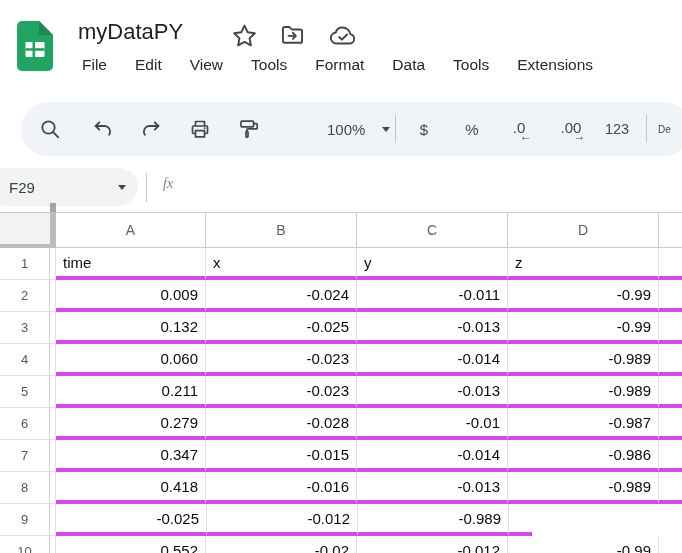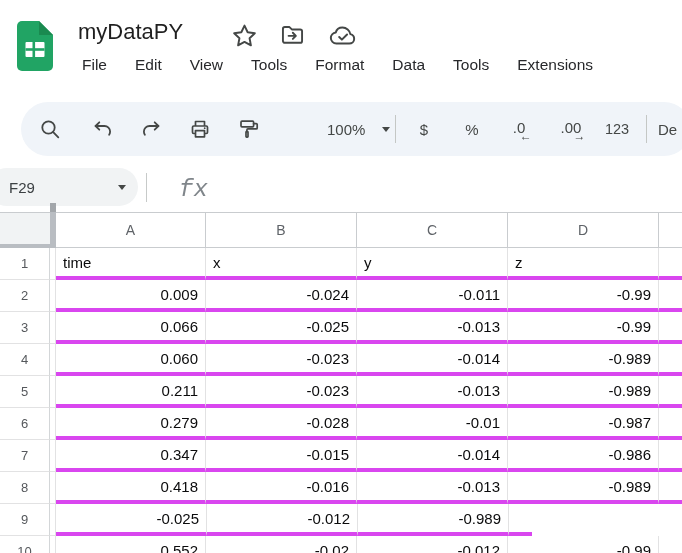--- a/index.html
+++ b/index.html
@@ -25,31 +25,31 @@
   .tdiv{position:absolute;top:13px;width:1px;height:28px;background:#c4c7c5;}
   .zoomctl{position:absolute;left:266px;top:0;height:54px;display:flex;align-items:center;gap:17px;margin-left:40px;}
   .zoomctl .zl{font-size:15px;color:#444746;}
   .caret{width:0;height:0;border-left:4.5px solid transparent;border-right:4.5px solid transparent;
          border-top:5.5px solid #444746;}
   .decfmt{position:absolute;top:50%;transform:translate(-50%,-58%);font-size:15px;color:#444746;}
   .decfmt .arr{position:absolute;font-size:12px;top:10px;}
   .decfmt.dec .arr{left:7px;}
   .decfmt.inc .arr{left:13px;}
   .fontlabel{position:absolute;left:637px;top:50%;transform:translateY(-50%);
-             font-size:15px;color:#444746;white-space:nowrap;}
+             font-size:10px;color:#444746;white-space:nowrap;}
 
   
   .namebox{position:absolute;left:-12px;top:168px;width:150px;height:38px;background:#f1f3f4;
            border-radius:19px;}
   .namebox .nval{position:absolute;left:21px;top:50%;transform:translateY(-50%);
                  font-size:15px;color:#3c4043;}
   .namebox .caret{position:absolute;left:130px;top:50%;transform:translateY(-40%);}
   .fdiv{position:absolute;left:146px;top:173px;width:1px;height:29px;background:#c7cac9;}
-  .fxlabel{position:absolute;left:163px;top:176px;font-size:24px;font-style:italic;
-           font-family:Liberation Mono, monospace;color:#80868b;margin-left:16px;}
+  .fxlabel{position:absolute;left:163px;top:176px;font-size:14px;font-style:italic;
+           font-family:Liberation Serif, serif;color:#80868b;}
   .formula-input{position:absolute;left:190px;top:168px;width:492px;height:38px;}
 
   
   .grid{position:absolute;left:0;top:212px;width:682px;}
   .ghrow{display:flex;height:36px;}
   .corner{width:50px;box-sizing:border-box;background:#f1f3f4;
           border-top:1px solid #c9cccf;border-bottom:4px solid #b9bdc2;}
   .hgap{width:6px;background:#b9bdc2;}
   .ghcell{box-sizing:border-box;background:#fff;display:flex;align-items:center;justify-content:center;
           font-size:14px;color:#5f6368;
@@ -212,21 +212,21 @@
       <div class="cell n cA">0.009</div>
       <div class="cell n cB">-0.024</div>
       <div class="cell n cC">-0.011</div>
       <div class="cell n cD">-0.99</div>
       <div class="cell cE"></div>
     </div>
 
     <div class="grow">
       <div class="rnum">3</div>
       <div class="rgap"></div>
-      <div class="cell n cA">0.066</div>
+      <div class="cell n cA">0.132</div>
       <div class="cell n cB">-0.025</div>
       <div class="cell n cC">-0.013</div>
       <div class="cell n cD">-0.99</div>
       <div class="cell cE"></div>
     </div>
 
     <div class="grow">
       <div class="rnum">4</div>
       <div class="rgap"></div>
       <div class="cell n cA">0.060</div>

